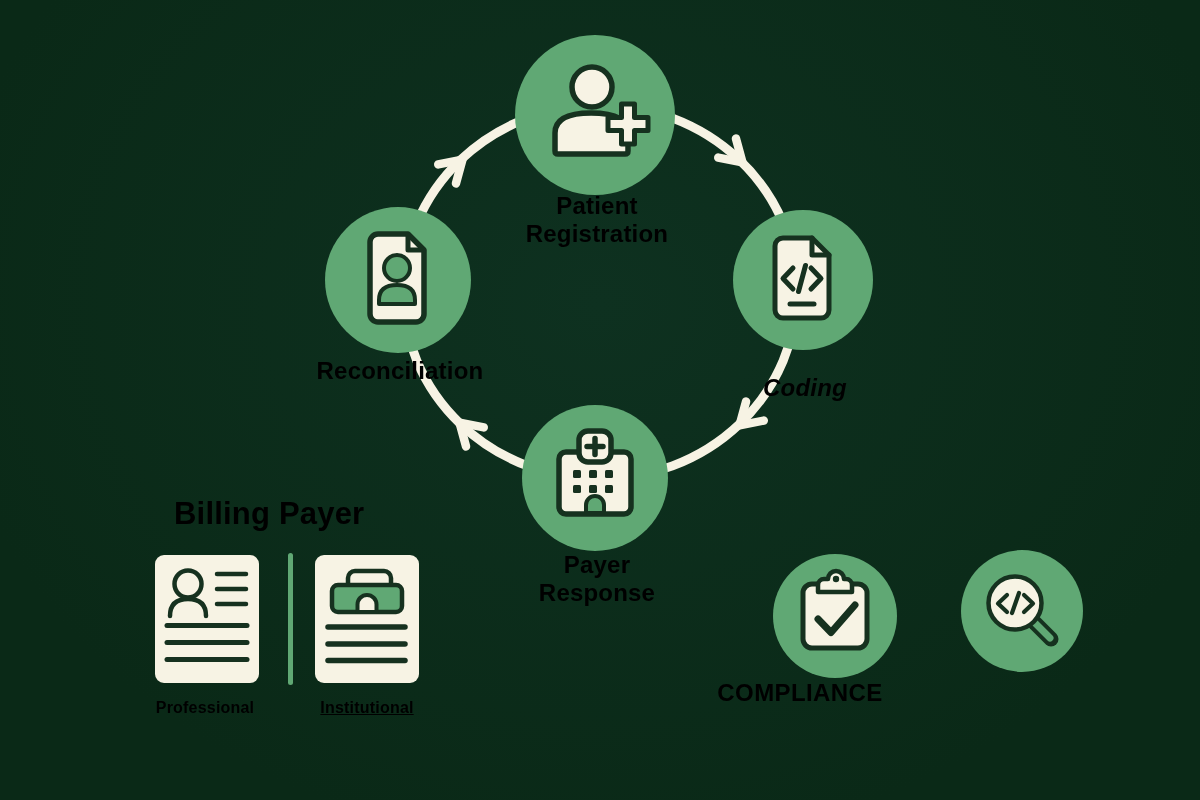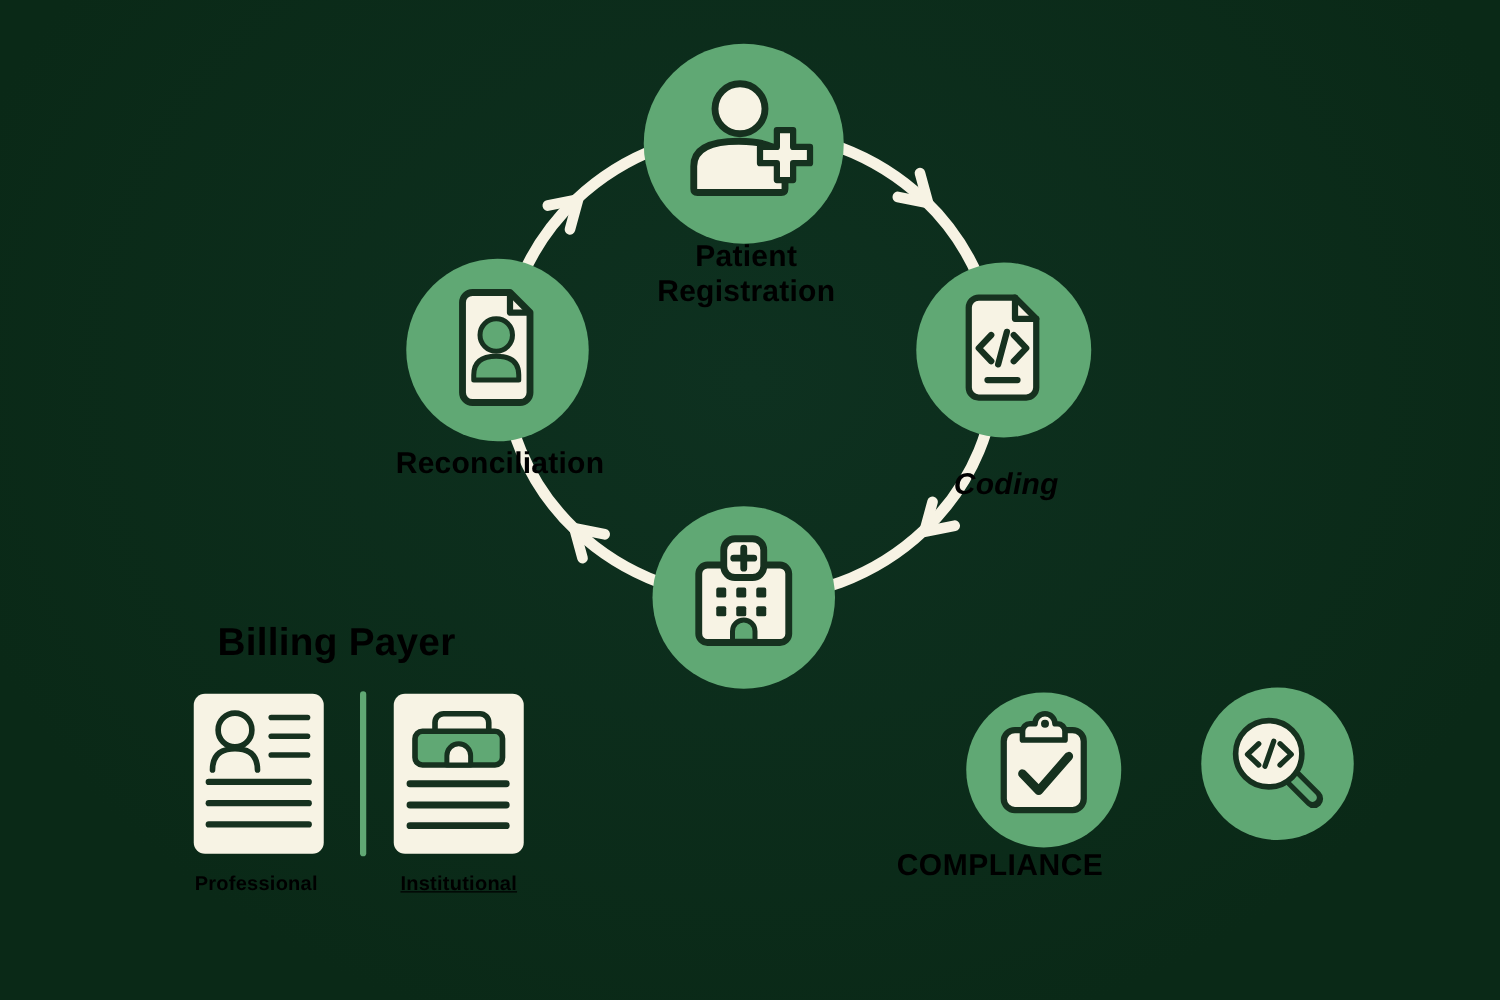--- a/index.html
+++ b/index.html
@@ -84,20 +84,21 @@
         <rect x="30" y="44" width="8" height="8" rx="1.5"></rect>
         <rect x="46" y="44" width="8" height="8" rx="1.5"></rect>
         <rect x="62" y="44" width="8" height="8" rx="1.5"></rect>
         <rect x="30" y="59" width="8" height="8" rx="1.5"></rect>
         <rect x="46" y="59" width="8" height="8" rx="1.5"></rect>
         <rect x="62" y="59" width="8" height="8" rx="1.5"></rect>
       </g>
       <path d="M43,87 v-8 a9,9 0 0 1 18,0 v8 Z" fill="#60a874" stroke="#16311f" stroke-width="4"></path>
     </svg>
   </div>
+  <div class="lbl node-lbl" style="left:597px;top:551px;width:160px;">Payer Response</div>
 
   <div class="node" style="left:325px;top:207px;width:146px;height:146px;">
     <svg width="104" height="104" viewBox="0 0 104 104">
       <path d="M34,6 h28 l16,16 v64 a8,8 0 0 1 -8,8 h-38 a8,8 0 0 1 -8,-8 v-72 a8,8 0 0 1 8,-8 Z" fill="#f7f3e4" stroke="#16311f" stroke-width="5.5" stroke-linejoin="round"></path>
       <path d="M62,6 v16 h16" fill="none" stroke="#16311f" stroke-width="5" stroke-linejoin="round"></path>
       <g fill="#60a874" stroke="#16311f" stroke-width="4" stroke-linejoin="round">
         <circle cx="51" cy="40" r="13"></circle>
         <path d="M33,76 v-4 Q33,57 51,57 Q69,57 69,72 v4 Z"></path>
       </g>
     </svg>

